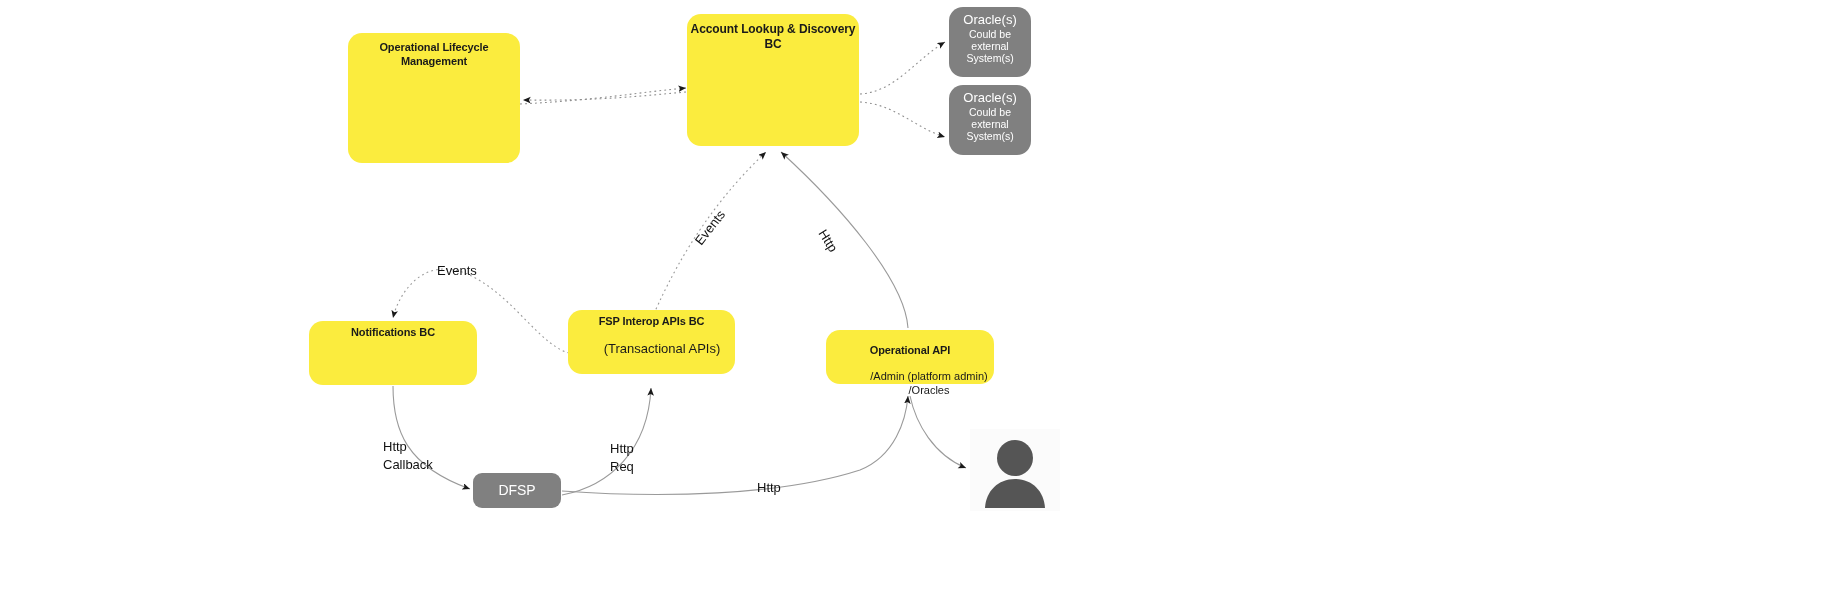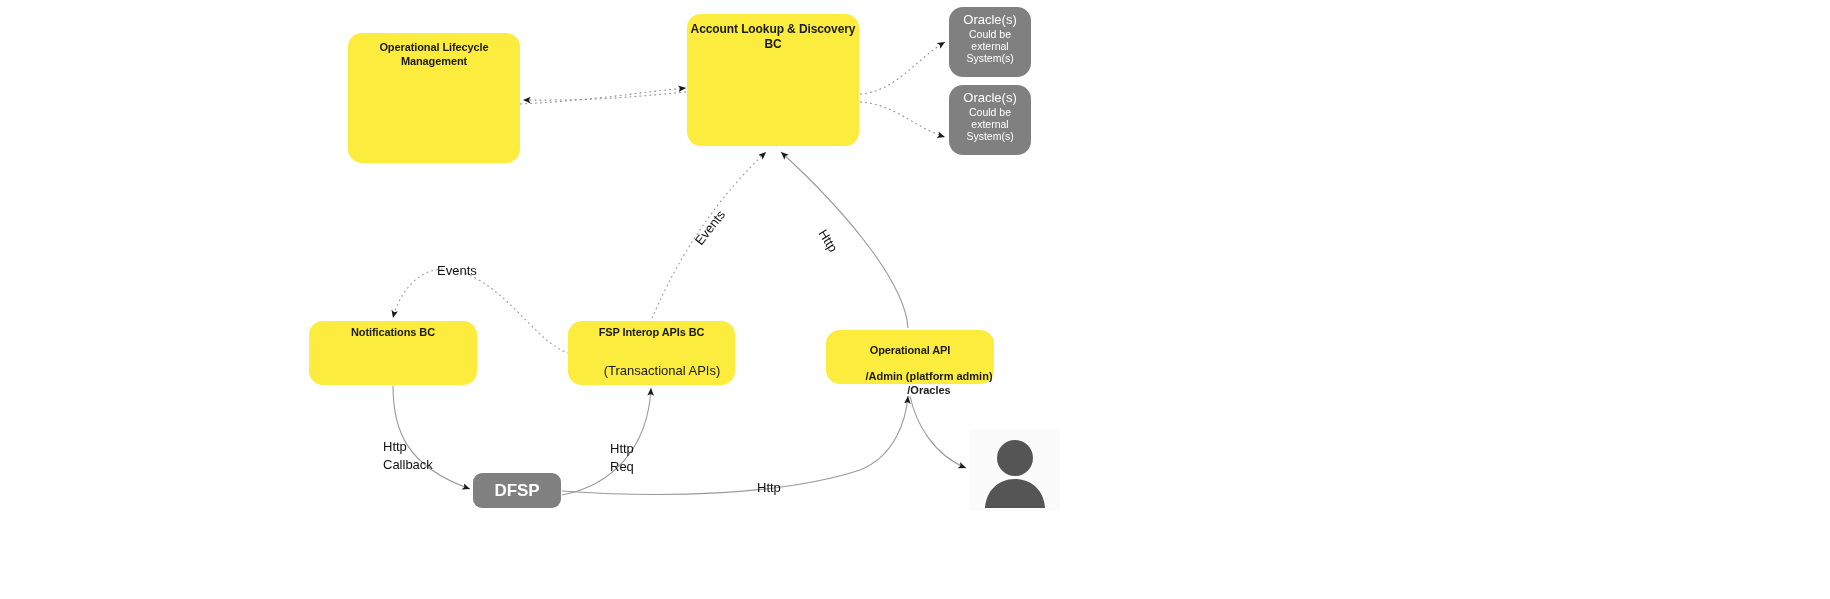--- a/index.html
+++ b/index.html
@@ -44,21 +44,21 @@
   }
   .node-title {
     font-weight: bold;
     line-height: 1.25;
     letter-spacing: -0.1px;
   }
   .node-sub {
     line-height: 1.25;
   }
   .sub-normal { font-weight: normal; }
-  .sub-bold { font-weight: bold; margin-left: 38px; }
+  .sub-bold { font-weight: normal; margin-left: 38px; }
 
   
   #node-plm {
     left: 348px; top: 33px; width: 172px; height: 130px;
     padding-top: 8px;
   }
   #node-plm .node-title { font-size: 11px; }
 
   #node-alookup {
     left: 687px; top: 14px; width: 172px; height: 132px;
@@ -81,40 +81,39 @@
     font-size: 10.5px; font-weight: normal; line-height: 1.18;
   }
 
   #node-notif {
     left: 309px; top: 321px; width: 168px; height: 64px;
     padding-top: 5px;
   }
   #node-notif .node-title { font-size: 11px; }
 
   #node-fsp {
-    left: 568px; top: 321px; width: 167px; height: 64px;
-    padding-top: 5px;
-    gap: 11px;
+    left: 568px; top: 310px; width: 167px; height: 64px;
+    padding-top: 5px;
   }
   #node-fsp .node-title { font-size: 11px; }
   #node-fsp .node-sub { font-size: 13px; margin-top: 12px; margin-left: 21px; }
 
   #node-opapi {
     left: 826px; top: 330px; width: 168px; height: 54px;
     padding-top: 14px;
   }
   #node-opapi .node-title { font-size: 11px; }
   #node-opapi .node-sub { font-size: 11px; margin-top: 12px; }
 
   #node-dfsp {
     left: 473px; top: 473px; width: 88px; height: 35px;
     justify-content: center;
     border-radius: 9px;
   }
-  #node-dfsp .node-title { font-size: 17px; font-weight: bold; }
+  #node-dfsp .node-title { font-size: 14px; font-weight: normal; }
 
   #actor-user {
     position: absolute;
     left: 970px; top: 429px; width: 90px; height: 82px;
     background: #fbfbfb;
   }
   #actor-user svg { display: block; }
 
   
   .edge-label {

